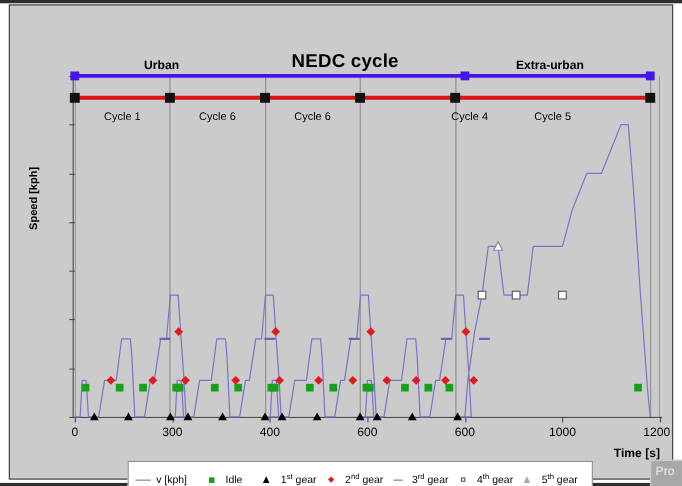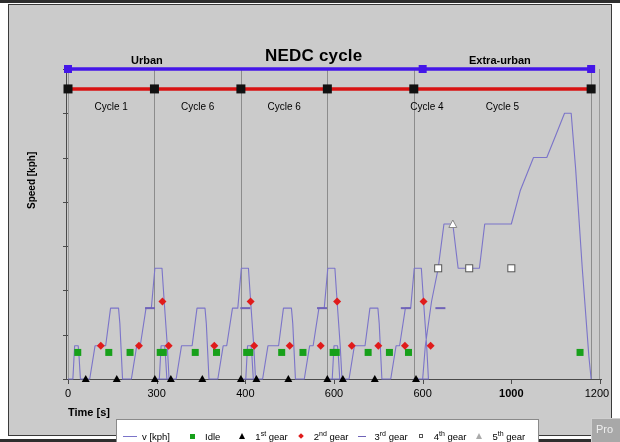--- a/index.html
+++ b/index.html
@@ -156,21 +156,21 @@
     top: 310px;
     width: 1px;
     height: 5px;
     background: #4a4a4a;
   }
   #xlabel {
     position: absolute;
     left: 0px;
     top: 337px;
     width: 532px;
-    text-align: left;
+    text-align: right;
     font-size: 11px;
     font-weight: bold;
     color: #000;
   }
 
   
   .cycle-label {
     position: absolute;
     font-size: 10px;
     color: #000000;
@@ -349,21 +349,21 @@
           <div class="xtick-label" style="left: 0px;">0</div>
           <div class="xtick-mark" style="left: 0px;"></div>
           <div class="xtick-label" style="left: 88.6667px;">300</div>
           <div class="xtick-mark" style="left: 88.6667px;"></div>
           <div class="xtick-label" style="left: 177.333px;">400</div>
           <div class="xtick-mark" style="left: 177.333px;"></div>
           <div class="xtick-label" style="left: 266px;">600</div>
           <div class="xtick-mark" style="left: 266px;"></div>
           <div class="xtick-label" style="left: 354.667px;">600</div>
           <div class="xtick-mark" style="left: 354.667px;"></div>
-          <div class="xtick-label" style="left: 443.333px; font-weight: bold;">1000</div>
+          <div class="xtick-label" style="left: 443.333px;">1000</div>
           <div class="xtick-mark" style="left: 443.333px;"></div>
           <div class="xtick-label" style="left: 529px;">1200</div>
           <div class="xtick-mark" style="left: 532px;"></div>
         </div>
       <div id="cycle-labels">
           <div class="cycle-label" style="left: 43.225px; top: 32px;">Cycle 1</div>
           <div class="cycle-label" style="left: 129.675px; top: 32px;">Cycle 6</div>
           <div class="cycle-label" style="left: 216.125px; top: 32px;">Cycle 6</div>
           <div class="cycle-label" style="left: 311px; top: 32px; margin-left: 48px;">Cycle 4</div>
           <div class="cycle-label" style="left: 434.467px; top: 32px;">Cycle 5</div>

